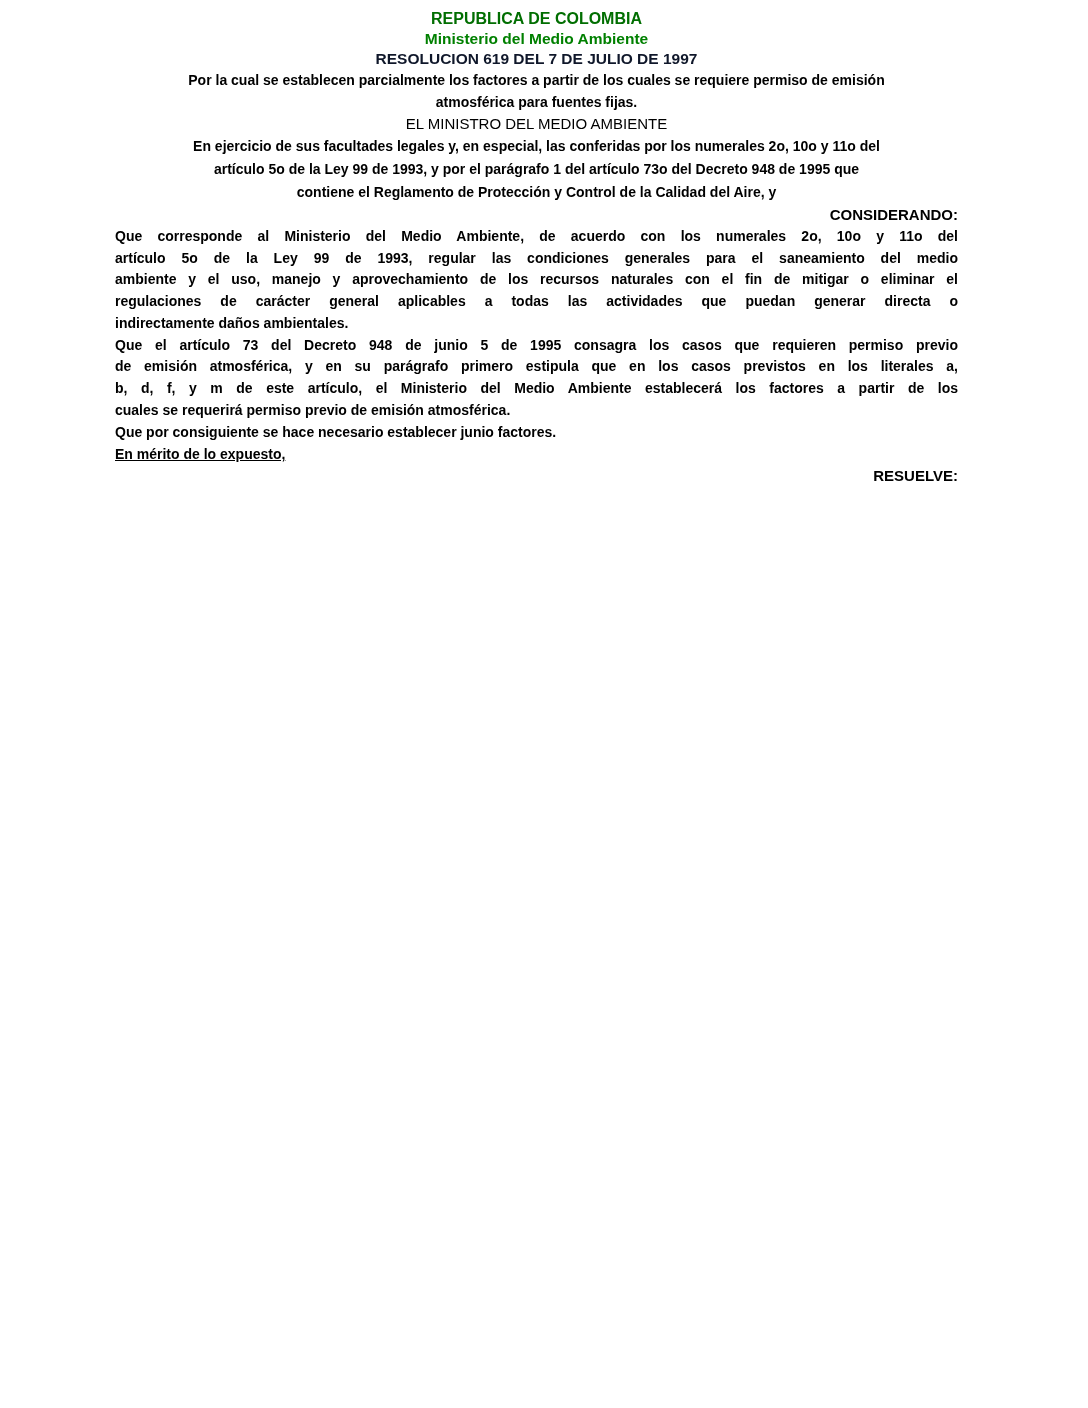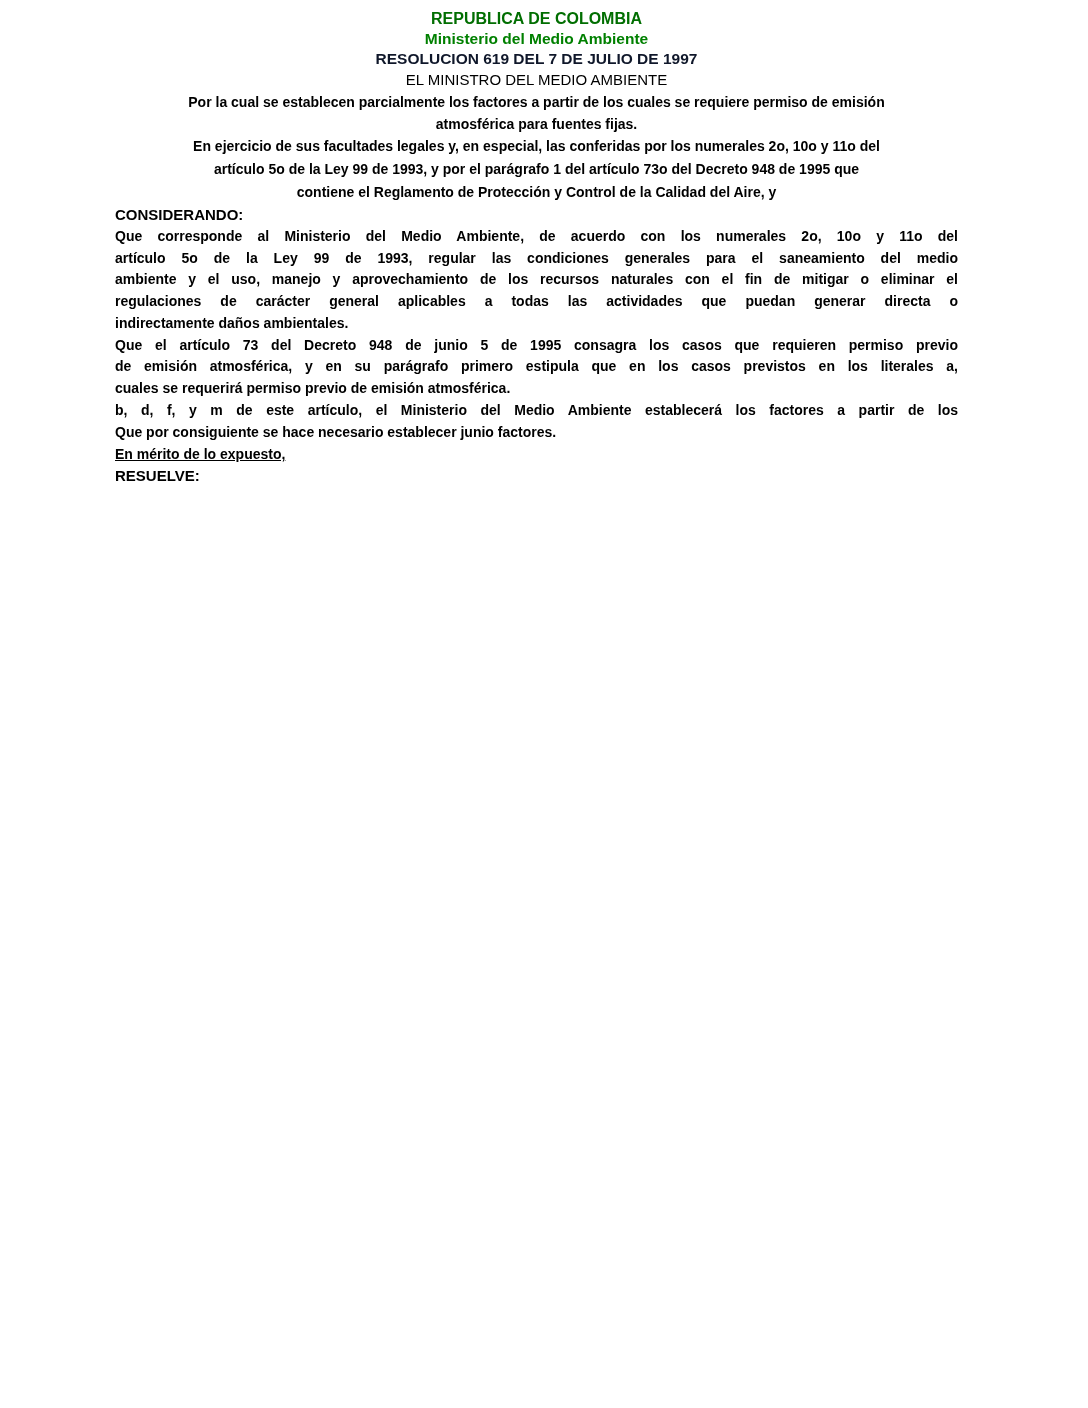--- a/index.html
+++ b/index.html
@@ -39,21 +39,21 @@
     white-space: pre-line;
     font-size: 14px;
     font-weight: bold;
     line-height: 22px;
   }
   .subject   { margin-top: 62px; }
   .ministro  { margin-top: 99px; font-weight: normal; font-size: 15px; }
   .ejercicio { margin-top: 17px; line-height: 23px; }
   
   .heading {
-    text-align: left;
+    text-align: right;
     font-size: 15px;
     font-weight: bold;
     line-height: 22px;
   }
   .considerando { margin-top: 100px; }
   .resuelve     { margin-top: 99px; }
   
   .para { font-size: 14px; font-weight: bold; }
   .para .jline {
     line-height: 21.7px;
@@ -80,44 +80,44 @@
 </head>
 <body>
 
 <div class="page">
   <div class="content">
 
     <h1 class="t t1" style="color: rgb(1, 110, 1);">REPUBLICA DE COLOMBIA</h1>
     <h2 class="t t2" style="color: rgb(0, 128, 0);">Ministerio del Medio Ambiente</h2>
     <h3 class="t t3" style="color: #0f172a; text-align: center;">RESOLUCION 619 DEL 7 DE JULIO DE 1997</h3>
 
-    <p class="centered ministro">EL MINISTRO DEL MEDIO AMBIENTE</p>
-
     <p class="centered subject">Por la cual se establecen parcialmente los factores a partir de los cuales se requiere permiso de emisión
 atmosférica para fuentes fijas.</p>
+
+    <p class="centered ministro">EL MINISTRO DEL MEDIO AMBIENTE</p>
 
     <p class="centered ejercicio">En ejercicio de sus facultades legales y, en especial, las conferidas por los numerales 2o, 10o y 11o del
 artículo 5o de la Ley 99 de 1993, y por el parágrafo 1 del artículo 73o del Decreto 948 de 1995 que
 contiene el Reglamento de Protección y Control de la Calidad del Aire, y</p>
 
     <p class="heading considerando">CONSIDERANDO:</p>
 
     <div class="para p1">
         <div class="jline">Que corresponde al Ministerio del Medio Ambiente, de acuerdo con los numerales 2o, 10o y 11o del</div>
         <div class="jline">artículo 5o de la Ley 99 de 1993, regular las condiciones generales para el saneamiento del medio</div>
         <div class="jline">ambiente y el uso, manejo y aprovechamiento de los recursos naturales con el fin de mitigar o eliminar el</div>
         <div class="jline">regulaciones de carácter general aplicables a todas las actividades que puedan generar directa o</div>
         <div class="jline last">indirectamente daños ambientales.</div>
       </div>
 
     <div class="para p2">
         <div class="jline">Que el artículo 73 del Decreto 948 de junio 5 de 1995 consagra los casos que requieren permiso previo</div>
         <div class="jline">de emisión atmosférica, y en su parágrafo primero estipula que en los casos previstos en los literales a,</div>
+        <div class="jline">b, d, f, y m de este artículo, el Ministerio del Medio Ambiente establecerá los factores a partir de los</div>
         <div class="jline last">cuales se requerirá permiso previo de emisión atmosférica.</div>
-        <div class="jline">b, d, f, y m de este artículo, el Ministerio del Medio Ambiente establecerá los factores a partir de los</div>
       </div>
 
     <p class="left c3">Que por consiguiente se hace necesario establecer junio factores.</p>
 
     <p class="left closing">En mérito de lo expuesto,</p>
 
     <p class="heading resuelve">RESUELVE:</p>
 
   </div>
 </div>

